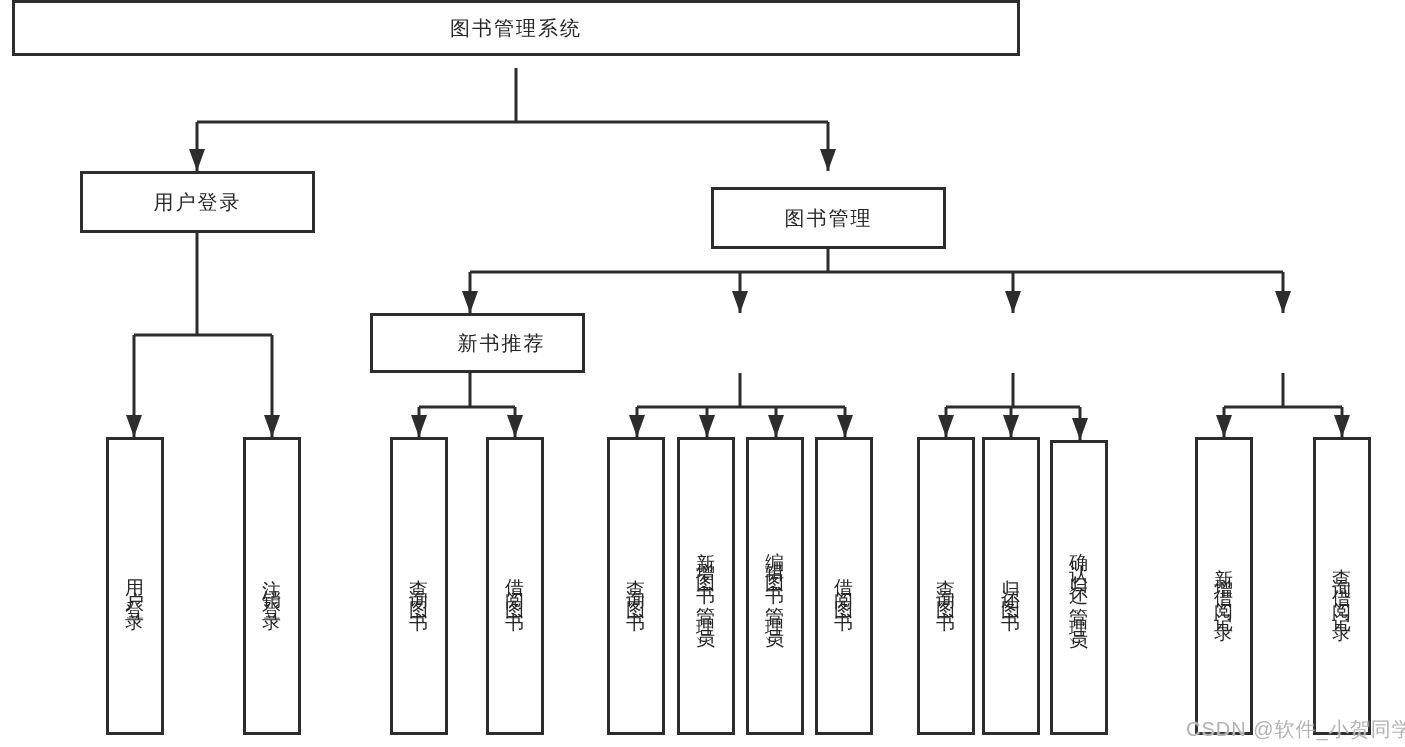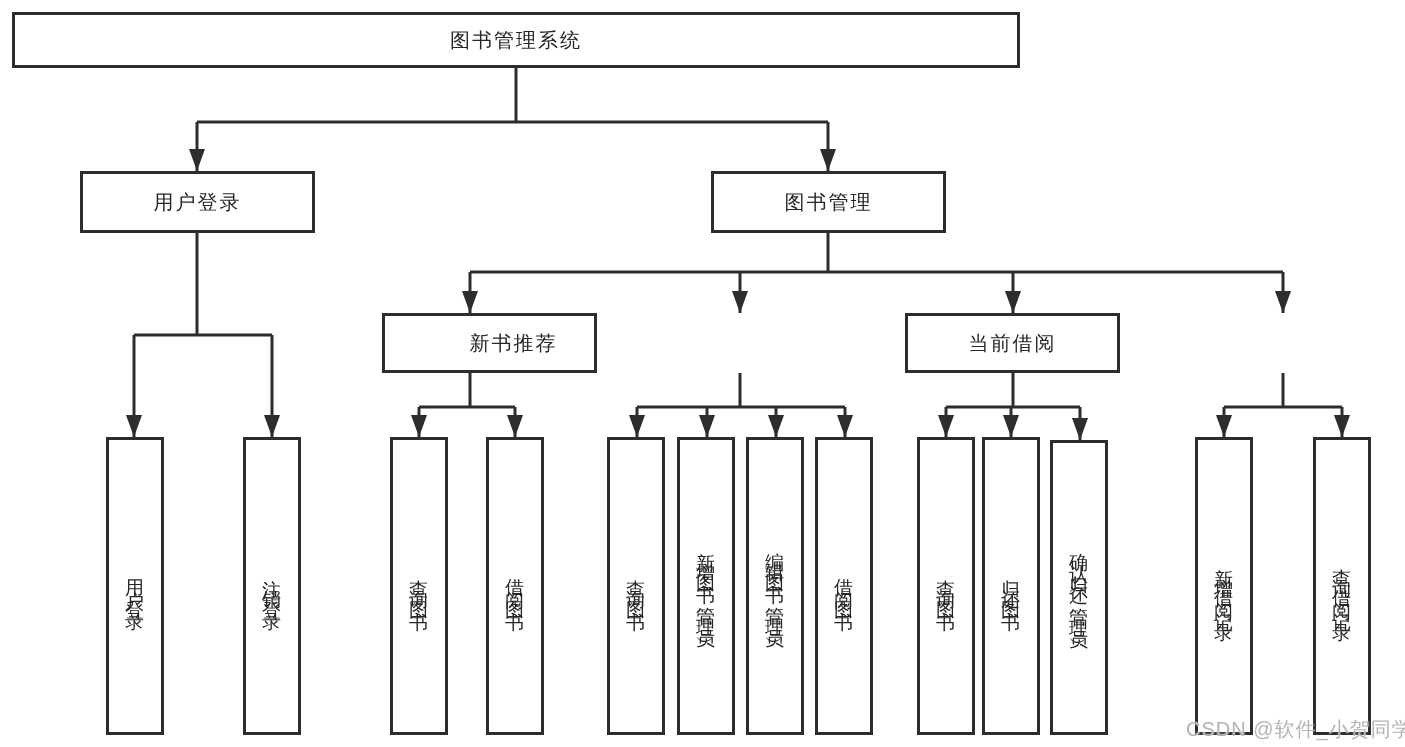--- a/index.html
+++ b/index.html
@@ -32,21 +32,21 @@
     white-space: nowrap;
   }
   .box.leaf span {
     writing-mode: vertical-rl;
     text-orientation: mixed;
     font-size: 19px;
     letter-spacing: 11px;
     line-height: 1;
     white-space: nowrap;
   }
-  .root    { left: 12px;   top: 12px;  width: 1008px; height: 56px; }
+  .root    { left: 12px;   top: 0;  width: 1008px; height: 56px; }
   .lvl2    { height: 62px; top: 171px; width: 235px; }
   .lvl3    { height: 60px; top: 313px; width: 215px; }
   .leaf    { top: 437px; width: 58px; height: 298px; }
   #watermark {
     position: absolute;
     left: 1186px;
     top: 716px;
     font-size: 20px;
     color: #b3b3b3;
     text-shadow: 0 0 2px #ffffff;
@@ -105,29 +105,26 @@
     </g>
   </svg>
 
   <div class="box h-label root">
     <span>图书管理系统</span>
   </div>
 
   <div class="box h-label lvl2" style="left:80px;">
     <span>用户登录</span>
   </div>
-  <div class="box h-label lvl2" style="left:711px;">
+  <div class="box h-label lvl2" style="left:711px;margin-top:16px;">
     <span>图书管理</span>
   </div>
 
-  <div class="box h-label lvl3" style="left:382px;padding-left:48px;">
+  <div class="box h-label lvl3" style="left:370px;padding-left:48px;">
     <span>新书推荐</span>
-  </div>
-  <div class="box h-label lvl3" style="left:905px;">
-    <span>当前借阅</span>
   </div>
 
   <div class="box leaf" style="left:106px;">
     <span>用户登录</span>
   </div>
   <div class="box leaf" style="left:243px;">
     <span>注销登录</span>
   </div>
 
   <div class="box leaf" style="left:390px;">

